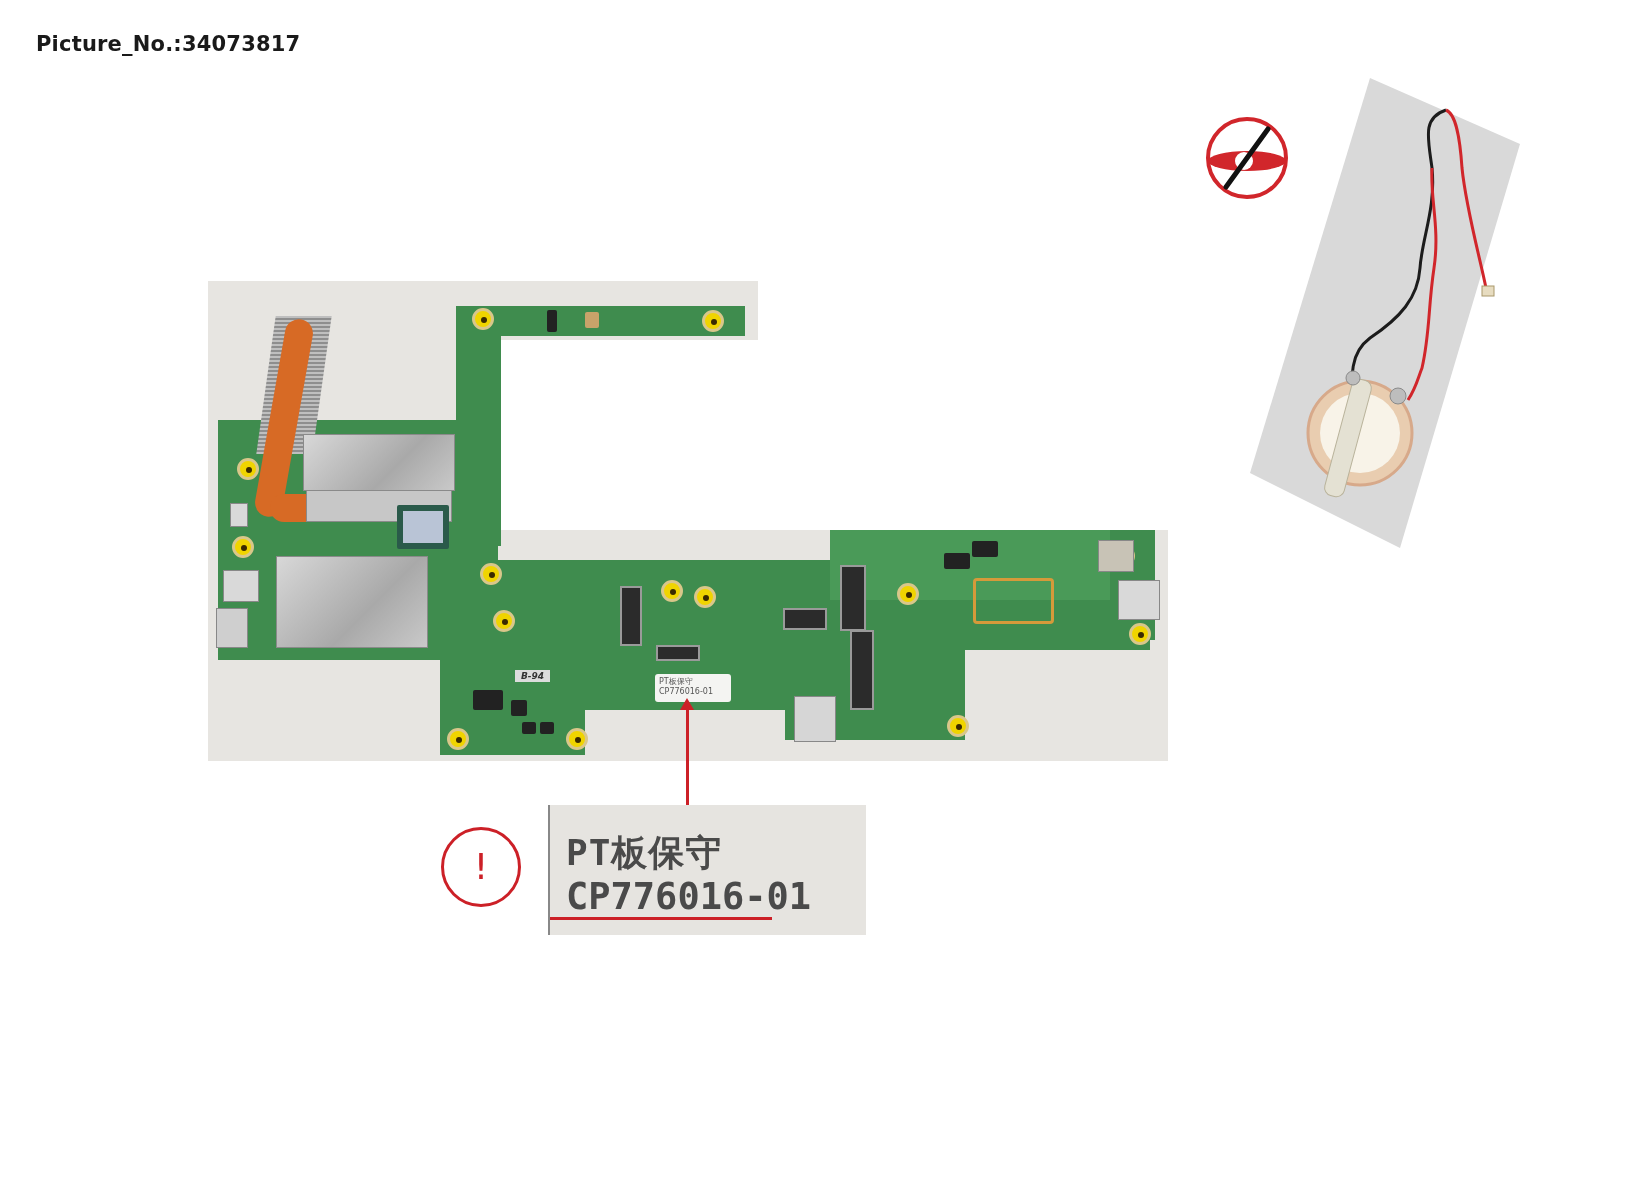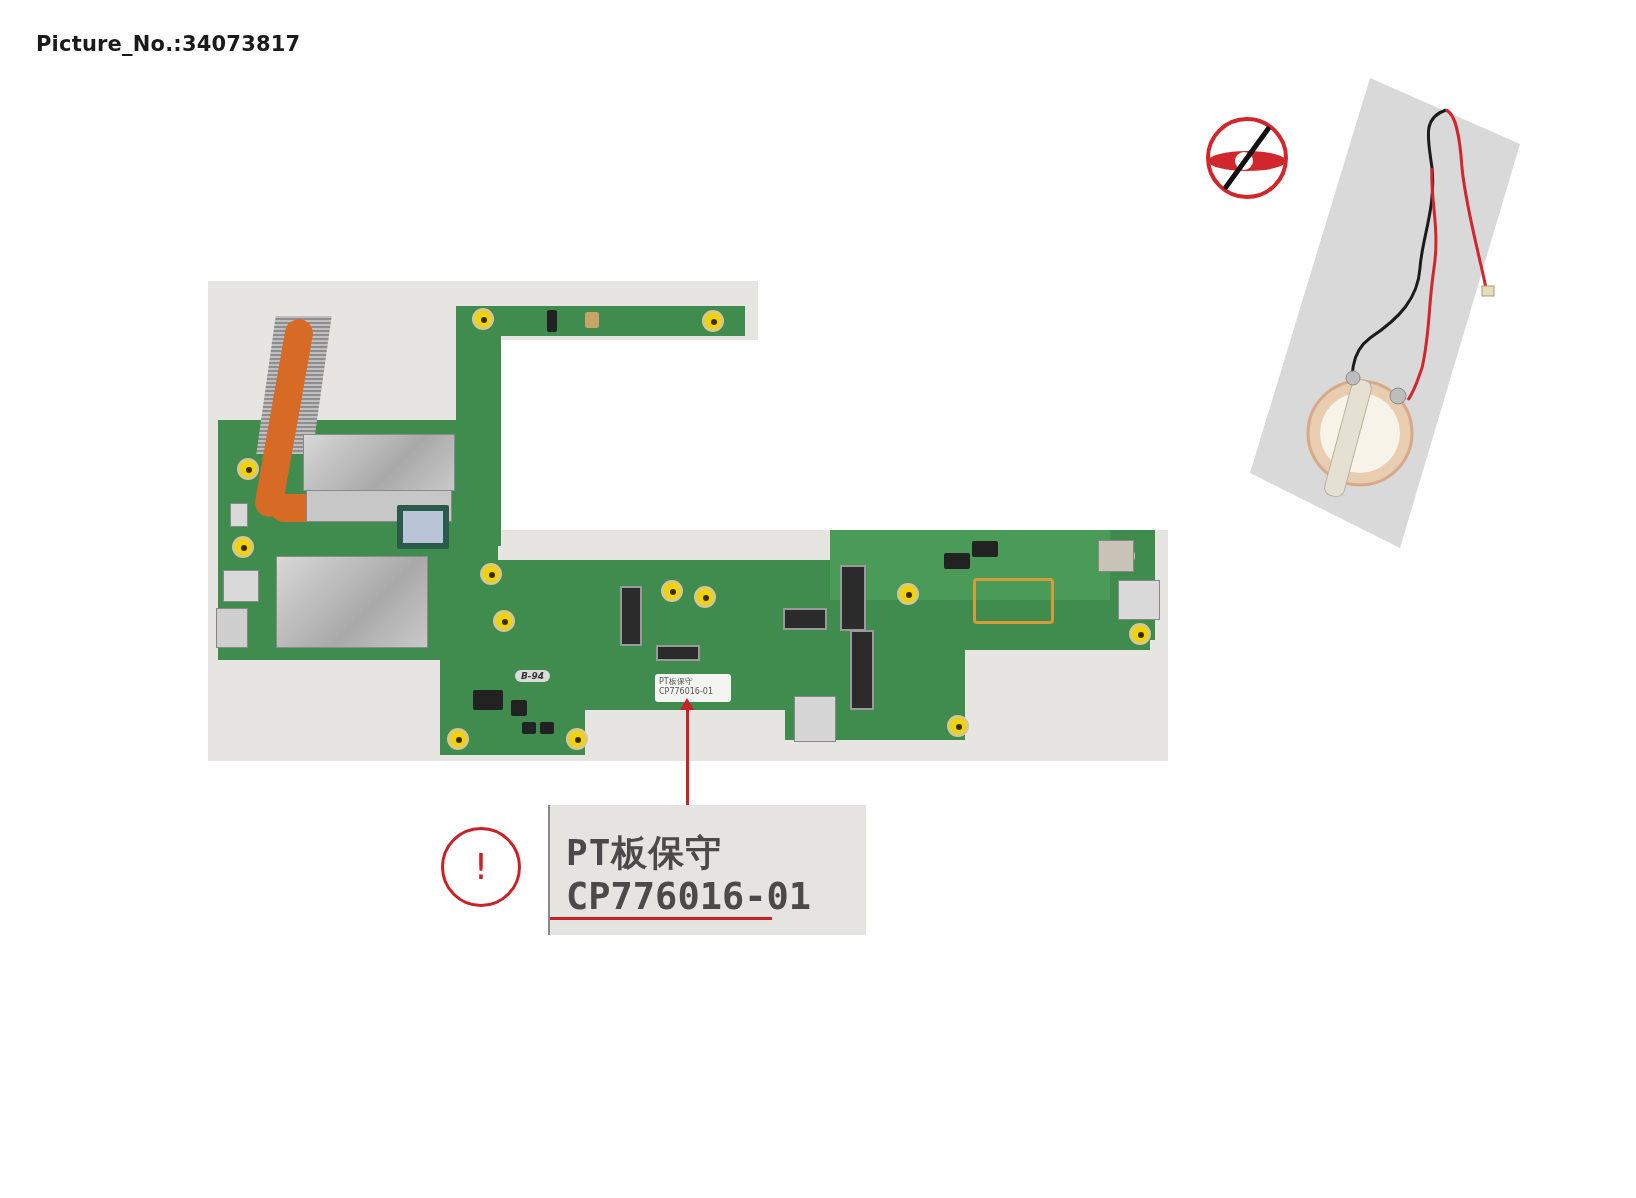--- a/index.html
+++ b/index.html
@@ -17,21 +17,21 @@
   .heatpipe { position:absolute; background:#d76a25; border-radius:14px; }
   .fins { position:absolute; background:repeating-linear-gradient(180deg,#bfbfbf 0 2px,#8e8e8e 2px 4px); }
   .shield { position:absolute; background:linear-gradient(135deg,#d8d8d8,#a9a9a9 60%,#c9c9c9); border:1px solid #8a8a8a; }
   .chip { position:absolute; background:#222; border-radius:2px; }
   .mount { position:absolute; width:22px; height:22px; border-radius:50%; background:#f0d400; border:3px solid #d9c78a; box-sizing:border-box; }
   .mount::after { content:""; position:absolute; left:6px; top:6px; width:6px; height:6px; border-radius:50%; background:#3a2a00; }
   .connector { position:absolute; background:#2b2b2b; border:2px solid #9a9a9a; }
   .usb { position:absolute; background:#d9d9d9; border:1px solid #888; }
   .label-sticker { position:absolute; background:#f4f4f2; border-radius:3px; }
   .label-sticker span { display:block; font-size:8px; line-height:10px; color:#555; font-family:"DejaVu Sans", sans-serif; }
-  .b94 { position:absolute; background:#dcdcdc; font-size:9px; font-style:italic; font-weight:bold; color:#333; padding:1px 6px; font-family:"DejaVu Sans", sans-serif;border-radius:6px; }
+  .b94 { position:absolute; background:#dcdcdc; font-size:9px; font-style:italic; font-weight:bold; color:#333; padding:1px 6px; font-family:"DejaVu Sans", sans-serif; }
   .gold-trace { position:absolute; border:3px solid #d59a3a; border-radius:4px; }
 
   
   .pointer-line { position:absolute; left:686px; top:703px; width:3px; height:103px; background:#cc2027; }
   .pointer-head { position:absolute; left:680px; top:698px; width:0; height:0; border-left:7px solid transparent; border-right:7px solid transparent; border-bottom:12px solid #cc2027; }
   .zoom-label { position:absolute; left:548px; top:805px; width:316px; height:130px; background:#e6e4e0; border-left:2px solid #888; }
   .zoom-line1, .zoom-line2 { position:absolute; left:16px; font-family:"DejaVu Sans Mono", monospace; color:#4a4a4a; font-weight:bold; }
   .zoom-line1 { top:24px; font-size:36px; letter-spacing:1px; }
   .zoom-line2 { top:70px; font-size:37px; letter-spacing:0px; }
   .zoom-underline { position:absolute; left:0; top:112px; width:222px; height:3px; background:#cc2027; }

